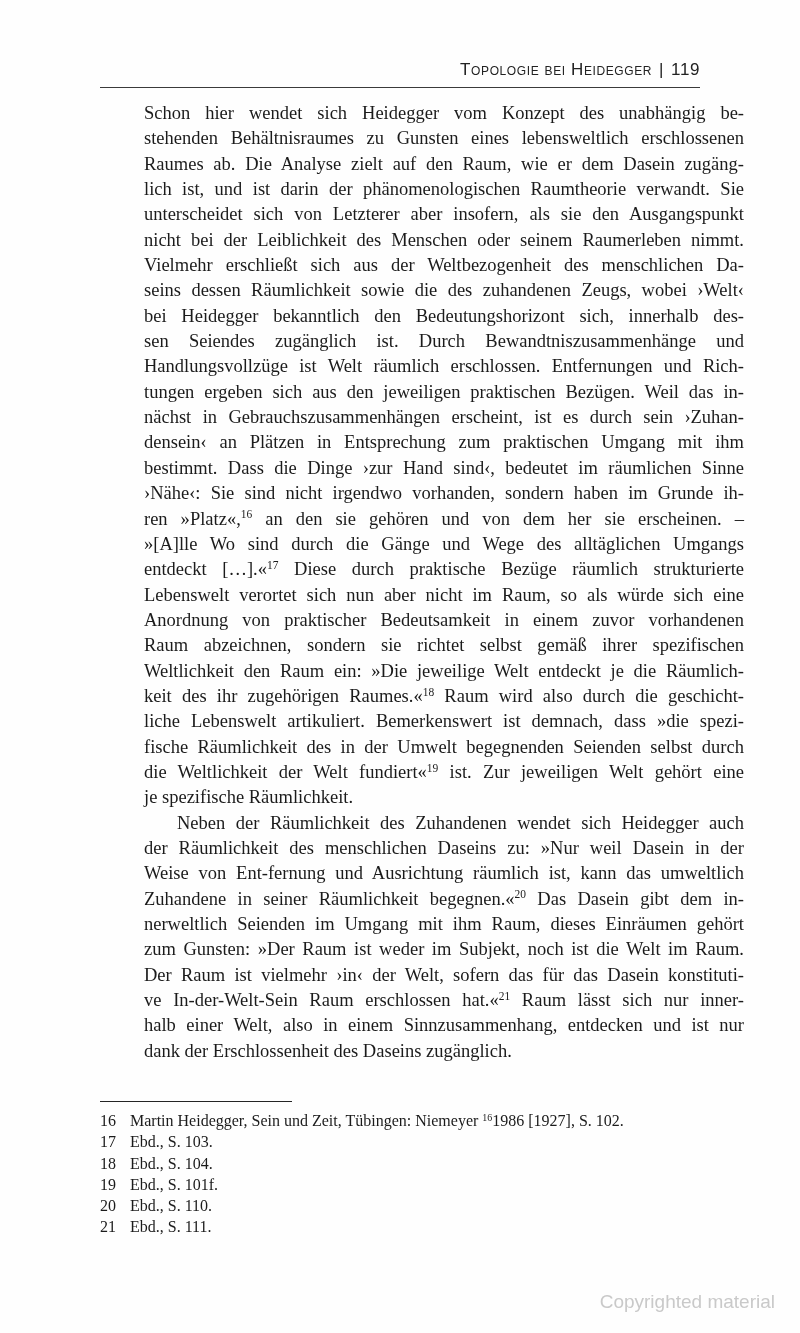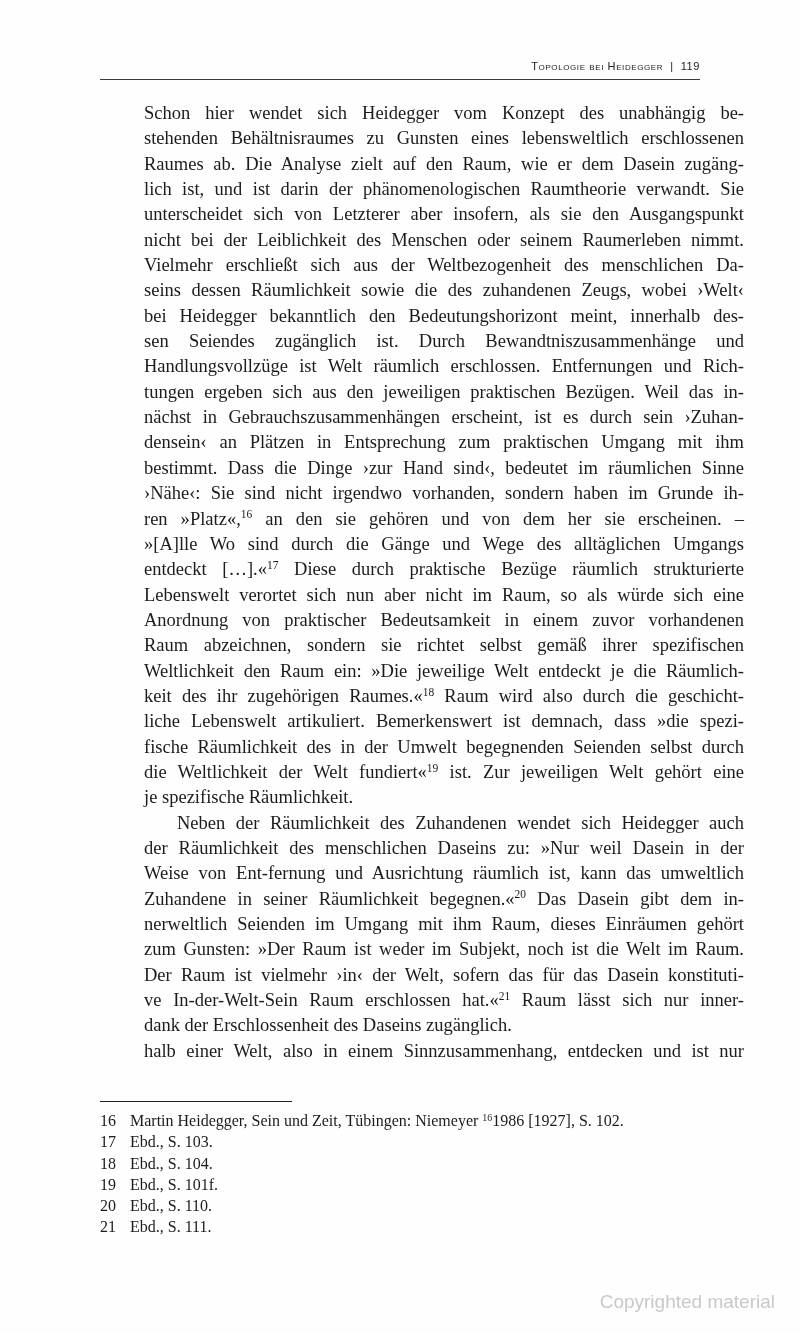--- a/index.html
+++ b/index.html
@@ -20,21 +20,21 @@
   }
   
   .header{
     position:absolute;
     left:100px;
     top:60px;
     width:600px;
     text-align:right;
     font-family:"Liberation Sans",sans-serif;
     font-variant:small-caps;
-    font-size:11px;
+    font-size:17px;
     letter-spacing:0.6px;
     color:#222;
     padding-bottom:7px;
     border-bottom:1.5px solid var(--rule);
     white-space:nowrap;
   }
   .header .hsep{padding:0 7px;font-variant:normal;}
   .header .hnum{font-variant:normal;}
   
   .bodytext{
@@ -107,21 +107,21 @@
   <div class="bodytext" id="body-text">
       <div>
         <div class="line"><span>Schon hier wendet sich Heidegger vom Konzept des unabhängig be-</span></div>
         <div class="line"><span>stehenden Behältnisraumes zu Gunsten eines lebensweltlich erschlossenen</span></div>
         <div class="line"><span>Raumes ab. Die Analyse zielt auf den Raum, wie er dem Dasein zugäng-</span></div>
         <div class="line"><span>lich ist, und ist darin der phänomenologischen Raumtheorie verwandt. Sie</span></div>
         <div class="line"><span>unterscheidet sich von Letzterer aber insofern, als sie den Ausgangspunkt</span></div>
         <div class="line"><span>nicht bei der Leiblichkeit des Menschen oder seinem Raumerleben nimmt.</span></div>
         <div class="line"><span>Vielmehr erschließt sich aus der Weltbezogenheit des menschlichen Da-</span></div>
         <div class="line"><span>seins dessen Räumlichkeit sowie die des zuhandenen Zeugs, wobei ›Welt‹</span></div>
-        <div class="line"><span>bei Heidegger bekanntlich den Bedeutungshorizont meint, innerhalb des-</span></div>
+        <div class="line"><span>bei Heidegger bekanntlich den Bedeutungshorizont sich, innerhalb des-</span></div>
         <div class="line"><span>sen Seiendes zugänglich ist. Durch Bewandtniszusammenhänge und</span></div>
         <div class="line"><span>Handlungsvollzüge ist Welt räumlich erschlossen. Entfernungen und Rich-</span></div>
         <div class="line"><span>tungen ergeben sich aus den jeweiligen praktischen Bezügen. Weil das in-</span></div>
         <div class="line"><span>nächst in Gebrauchszusammenhängen erscheint, ist es durch sein ›Zuhan-</span></div>
         <div class="line"><span>densein‹ an Plätzen in Entsprechung zum praktischen Umgang mit ihm</span></div>
         <div class="line"><span>bestimmt. Dass die Dinge ›zur Hand sind‹, bedeutet im räumlichen Sinne</span></div>
         <div class="line"><span>›Nähe‹: Sie sind nicht irgendwo vorhanden, sondern haben im Grunde ih-</span></div>
         <div class="line"><span>ren »</span><span class="i">Platz</span><span>«,</span><span class="sup">16</span><span> an den sie gehören und von dem her sie erscheinen. –</span></div>
         <div class="line"><span>»[A]lle Wo sind durch die Gänge und Wege des alltäglichen Umgangs</span></div>
         <div class="line"><span>entdeckt […].«</span><span class="sup">17</span><span> Diese durch praktische Bezüge räumlich strukturierte</span></div>
@@ -137,22 +137,22 @@
       </div>
       <div>
         <div class="line indent"><span>Neben der Räumlichkeit des Zuhandenen wendet sich Heidegger auch</span></div>
         <div class="line"><span>der Räumlichkeit des menschlichen Daseins zu: »Nur weil Dasein in der</span></div>
         <div class="line"><span>Weise von Ent-fernung und Ausrichtung räumlich ist, kann das umweltlich</span></div>
         <div class="line"><span>Zuhandene in seiner Räumlichkeit begegnen.«</span><span class="sup">20</span><span> Das Dasein gibt dem in-</span></div>
         <div class="line"><span>nerweltlich Seienden im Umgang mit ihm Raum, dieses Einräumen gehört</span></div>
         <div class="line"><span>zum Gunsten: »</span><span class="i">Der Raum ist weder im Subjekt, noch ist die Welt im Raum.</span></div>
         <div class="line"><span>Der Raum ist vielmehr ›in‹ der Welt, sofern das für das Dasein konstituti-</span></div>
         <div class="line"><span>ve In-der-Welt-Sein Raum erschlossen hat.«</span><span class="sup">21</span><span> Raum lässt sich nur inner-</span></div>
+        <div class="line"><span>halb einer Welt, also in einem Sinnzusammenhang, entdecken und ist nur</span></div>
         <div class="line last"><span>dank der Erschlossenheit des Daseins zugänglich.</span></div>
-        <div class="line"><span>halb einer Welt, also in einem Sinnzusammenhang, entdecken und ist nur</span></div>
       </div>
     </div>
 
   <div class="footnotes">
     <div class="fnrule"></div>
     <div id="fn-list">
         <div class="fn">
           <span class="fn-num">16</span>
           <span class="fn-text"><span>Martin Heidegger, </span><span class="i">Sein und Zeit</span><span>, Tübingen: Niemeyer </span><span class="sup">16</span><span>1986 [1927], S. 102.</span></span>
         </div>

